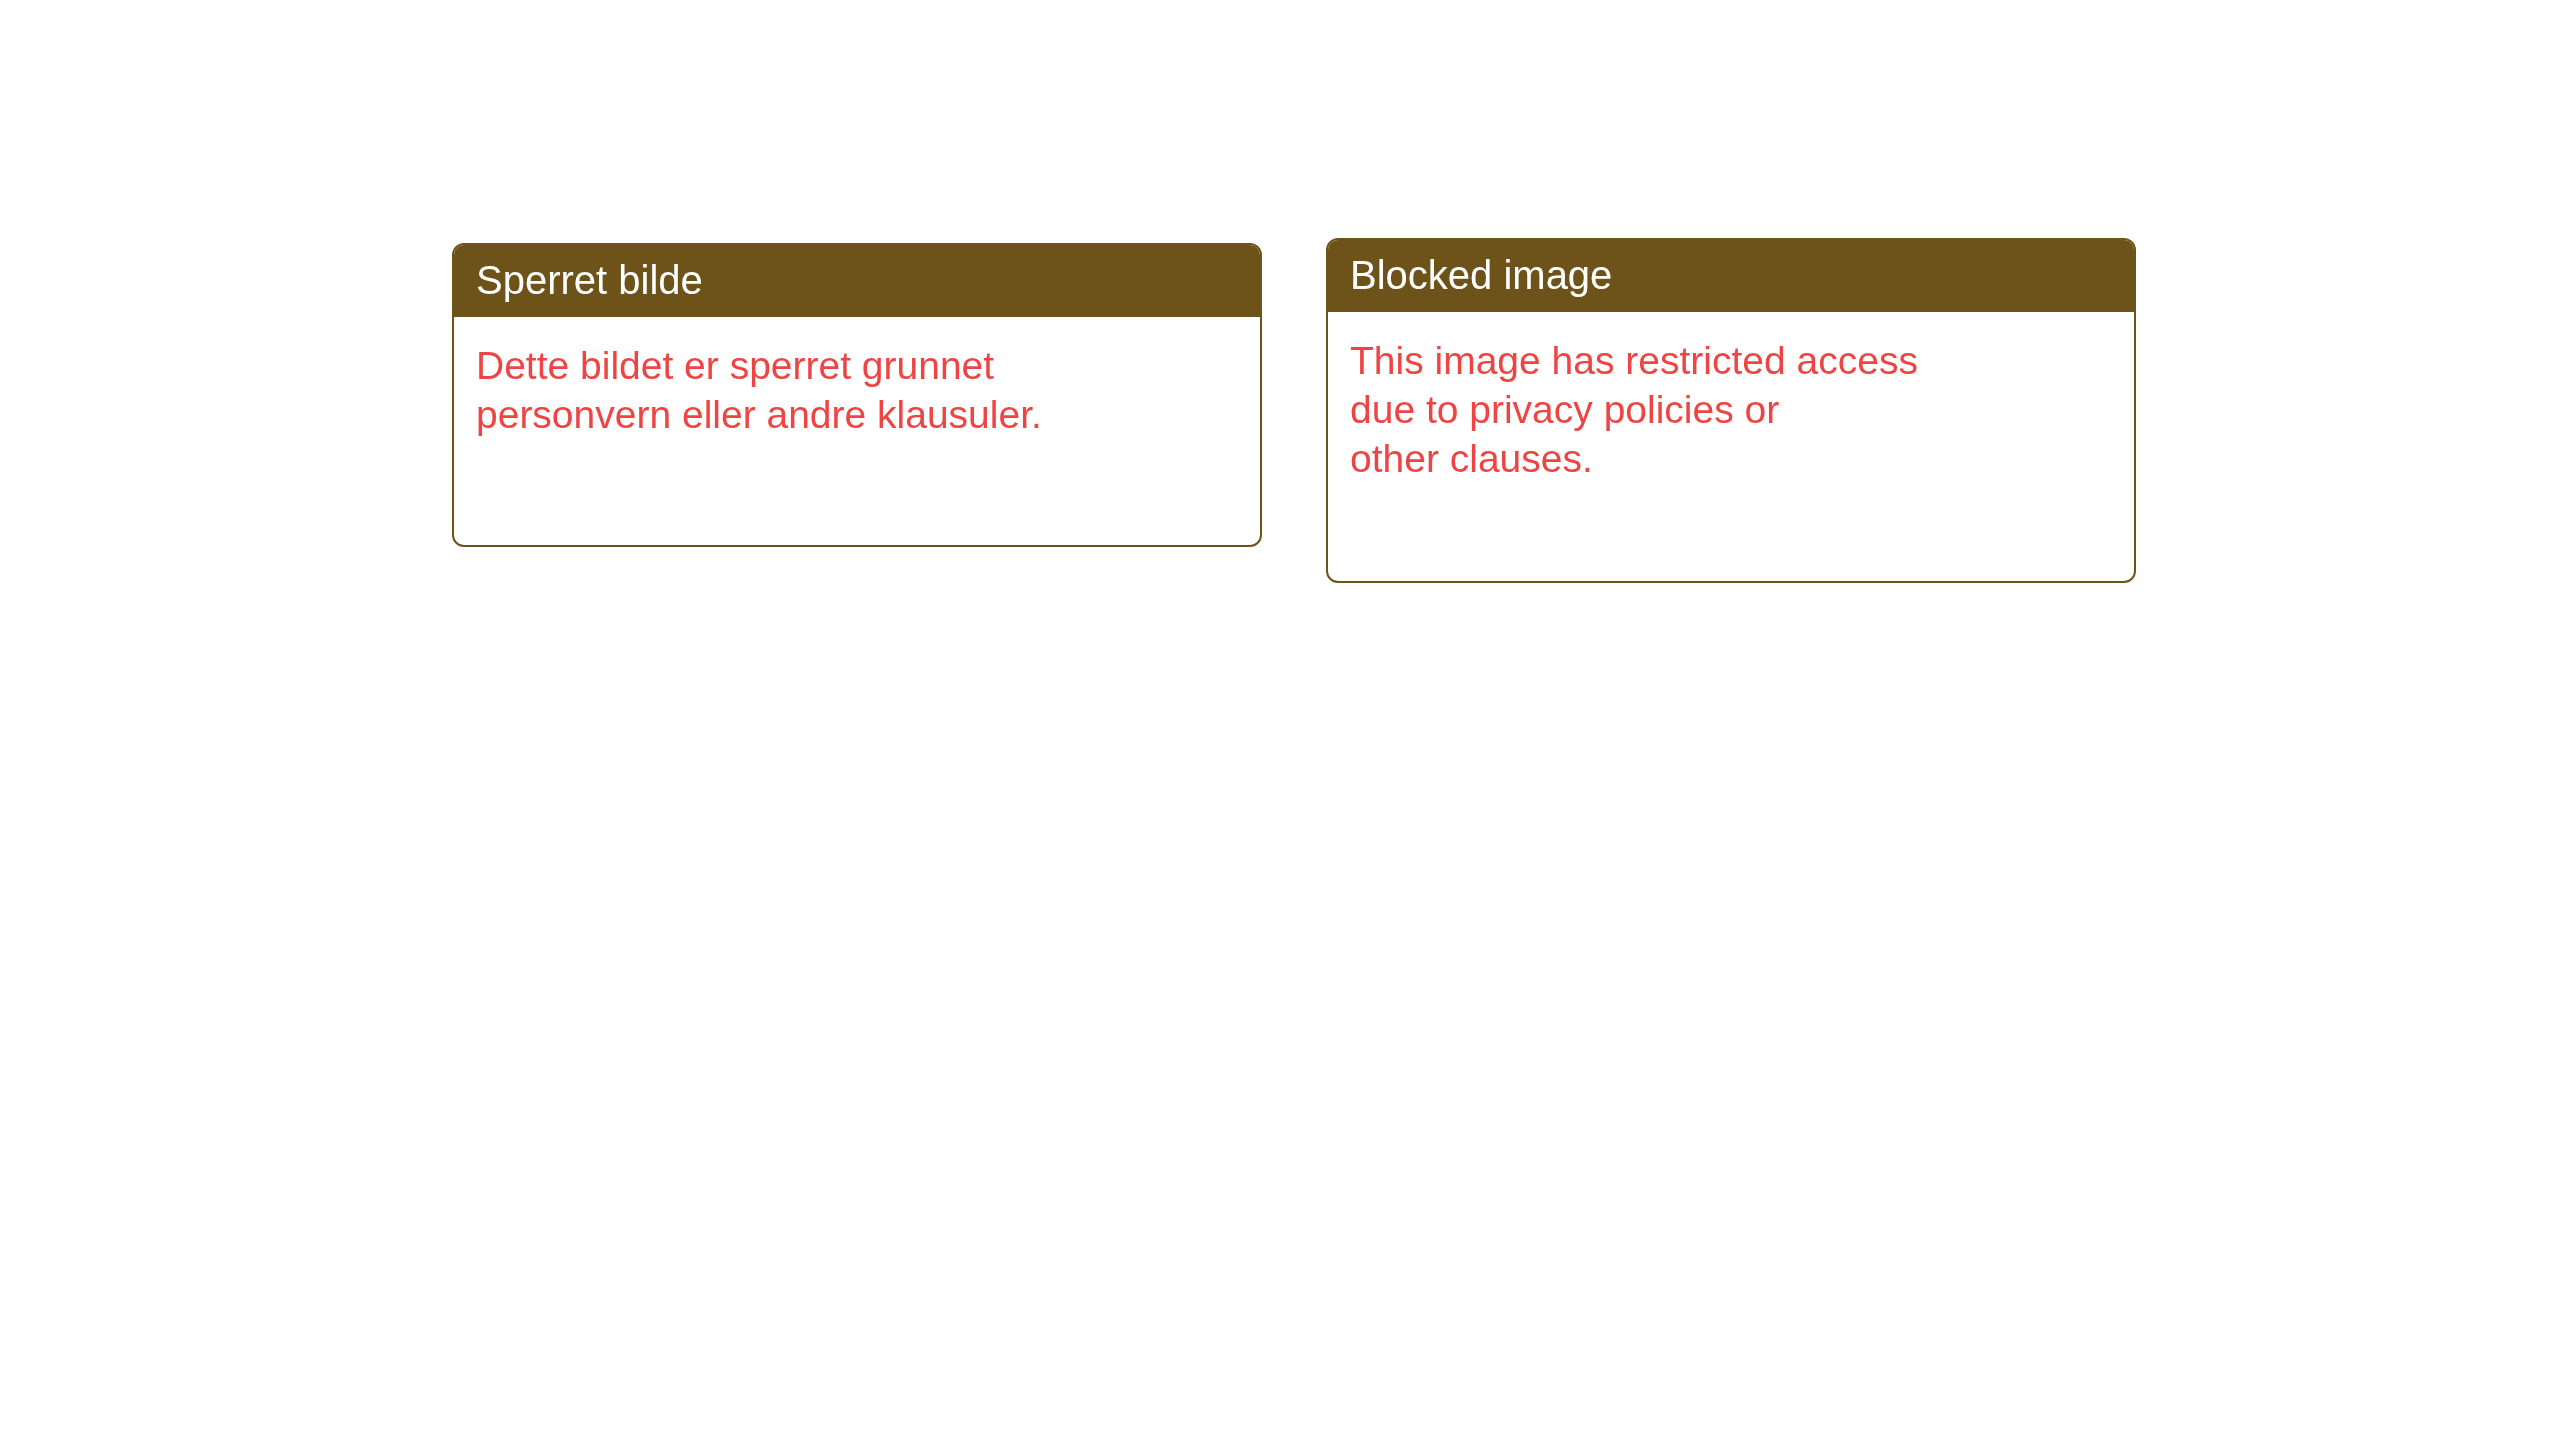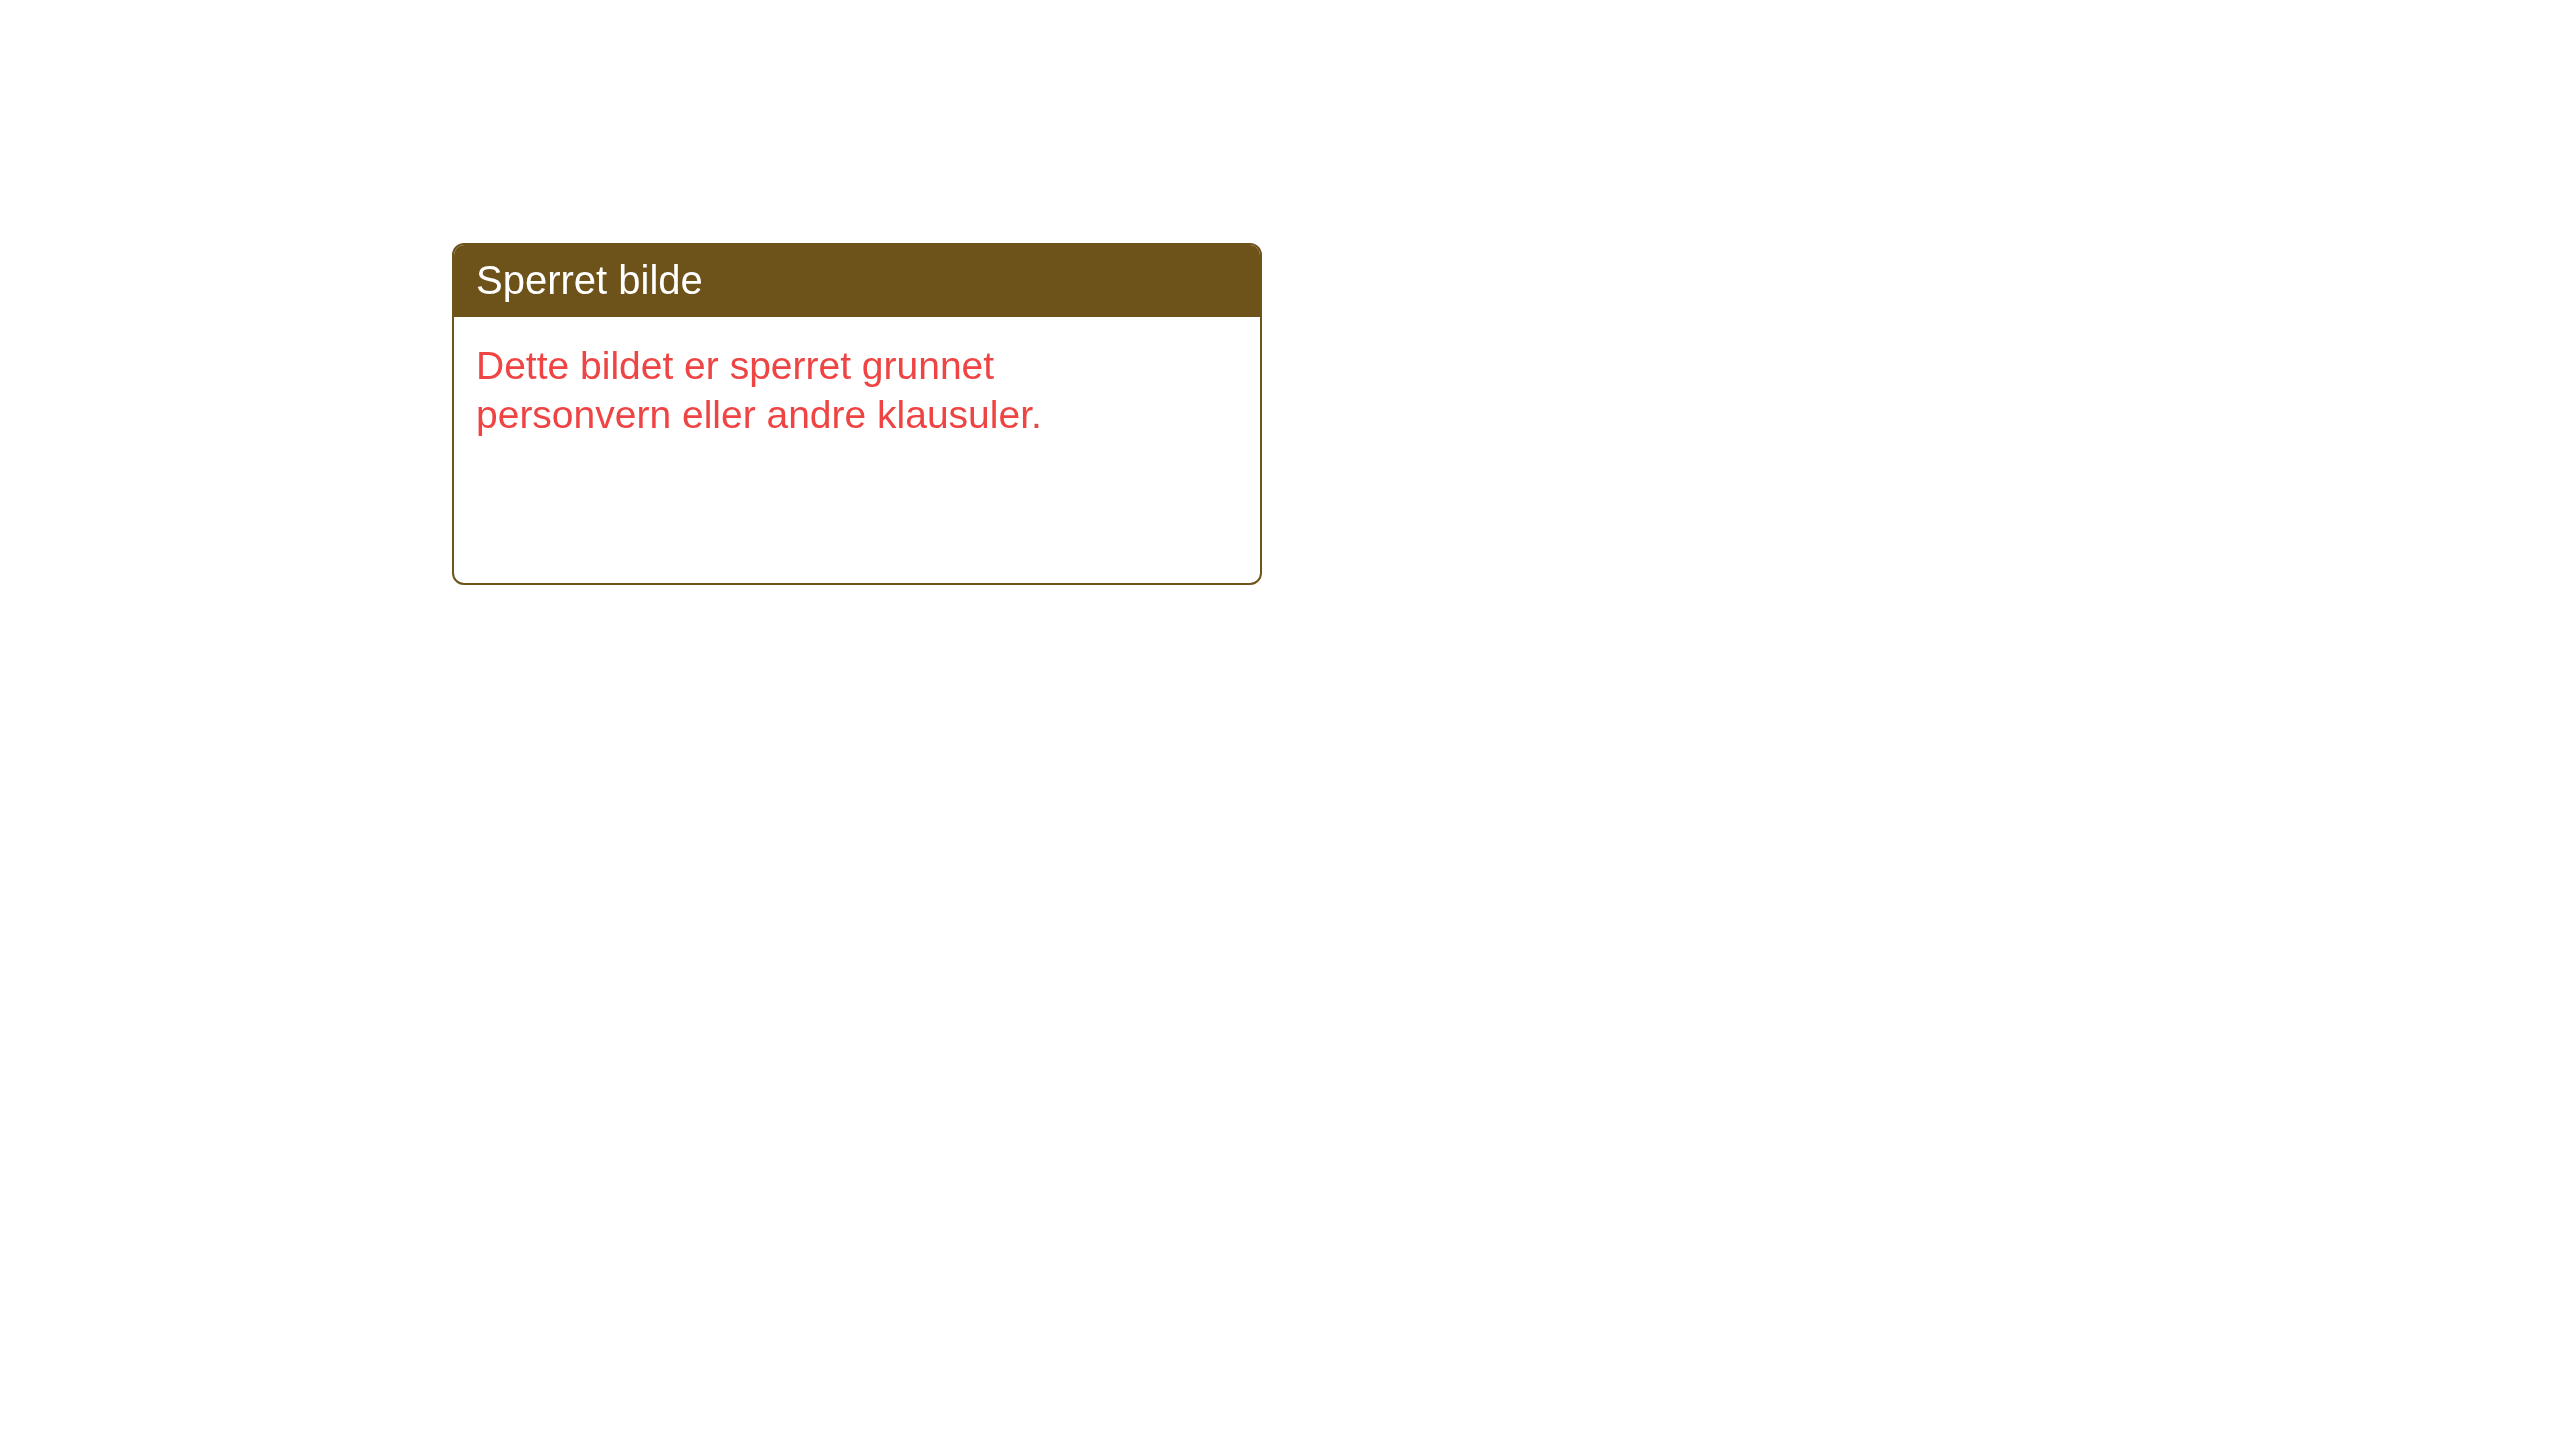--- a/index.html
+++ b/index.html
@@ -49,21 +49,21 @@
   .panel-body p {
     margin: 0;
     white-space: pre-line;
   }
 
   
   #panel-no {
     left: 452px;
     top: 243px;
     width: 810px;
-    height: 342px;
+    height: 304px;
   }
 
   
   #panel-en {
     left: 1326px;
     top: 238px;
     width: 810px;
     height: 345px;
   }
 </style>
@@ -73,14 +73,22 @@
 <div id="stage">
 
   <div class="panel" id="panel-no">
     <div class="panel-header">Sperret bilde</div>
     <div class="panel-body">
       <p>Dette bildet er sperret grunnet
 personvern eller andre klausuler.</p>
     </div>
   </div>
 
+  <div class="panel" id="panel-en">
+    <div class="panel-header">Blocked image</div>
+    <div class="panel-body">
+      <p>This image has restricted access
+due to privacy policies or
+other clauses.</p>
+    </div>
+  </div>
 
 </div>
 
 </body></html>

